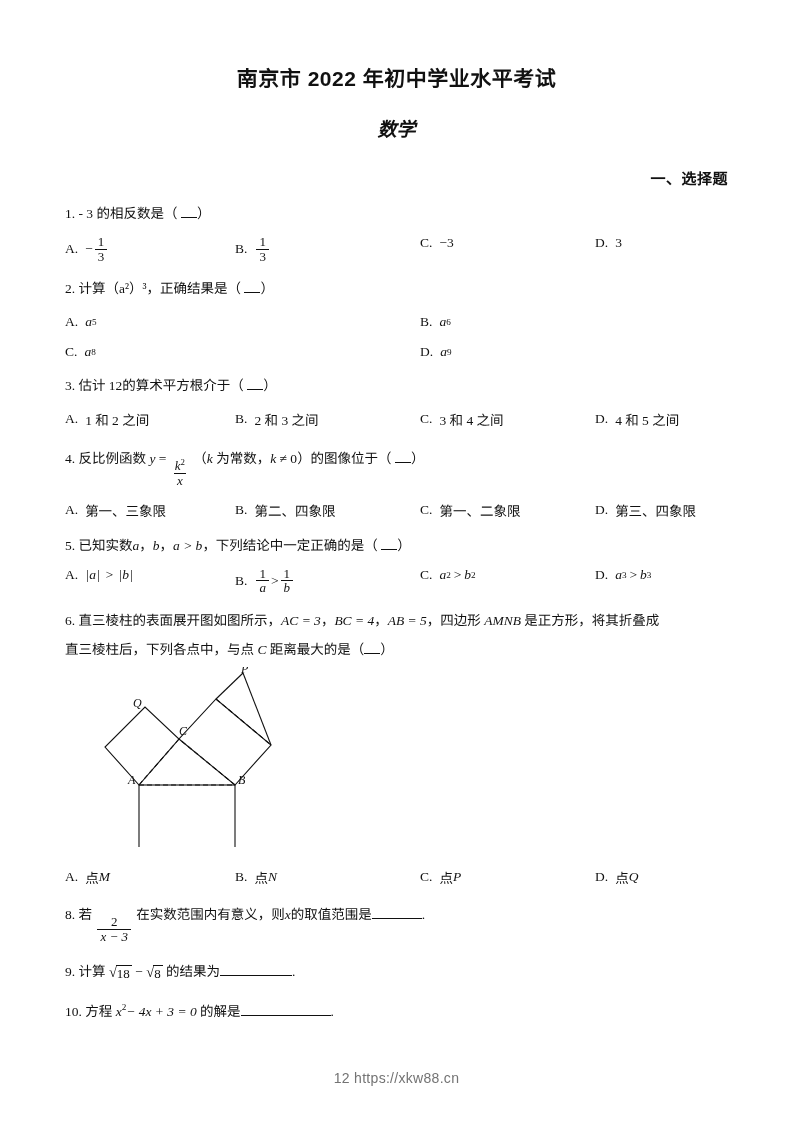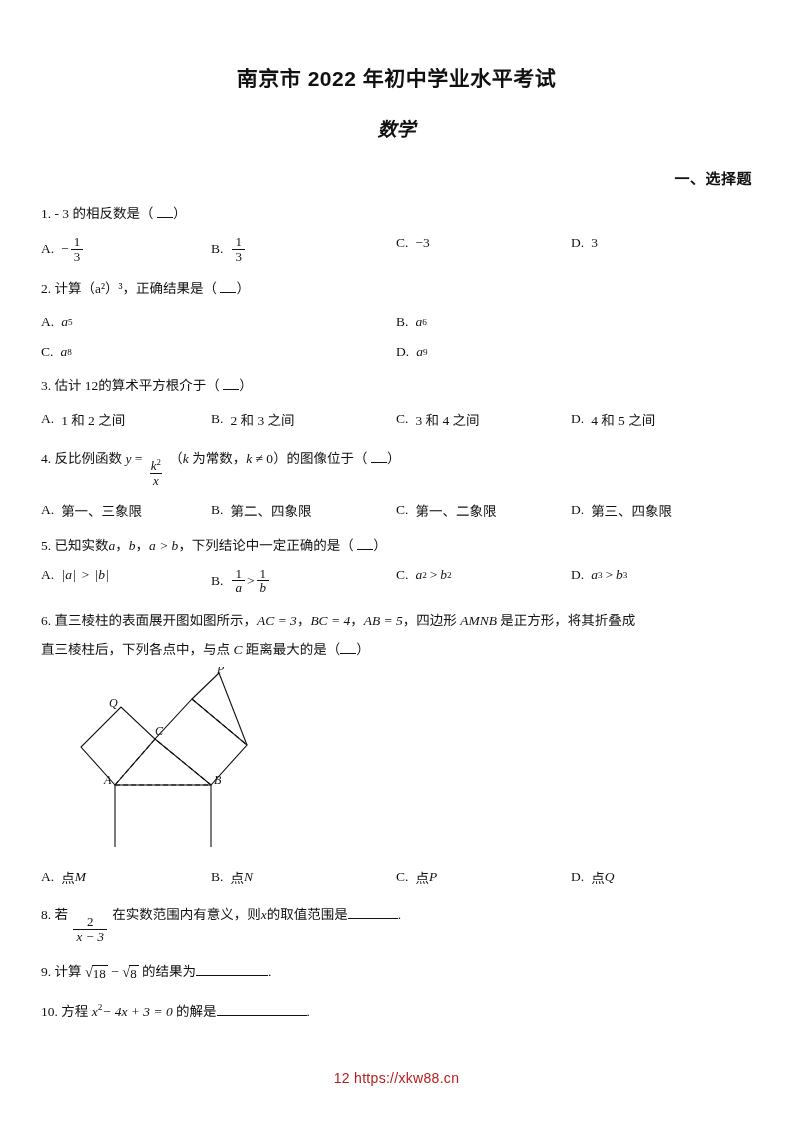--- a/index.html
+++ b/index.html
@@ -13,21 +13,21 @@
     position: relative;
     font-family: "Liberation Serif", "DejaVu Serif", serif;
     color: #111111;
     overflow: hidden;
   }
   .page {
     position: relative;
     width: 793px;
     height: 1122px;
     box-sizing: border-box;
-    padding: 0 41px;
+    padding: 0 65px;
   }
 
   
   .doc-title {
     text-align: center;
     font-family: "Liberation Sans", "DejaVu Sans", sans-serif;
     font-weight: bold;
     font-size: 21px;
     letter-spacing: 0.5px;
     margin: 0;
@@ -130,21 +130,21 @@
 
   
   .footer {
     position: absolute;
     left: 0;
     right: 0;
     top: 1070px;
     text-align: center;
     font-family: "Liberation Sans", "DejaVu Sans", sans-serif;
     font-size: 14px;
-    color: #b91c1c;
+    color: #737373;
     letter-spacing: 0.3px;
   }
 </style>
 </head>
 <body>
 
 <div class="page">
 
   <h1 class="doc-title">南京市 2022 年初中学业水平考试</h1>
   <h2 class="doc-subtitle">数学</h2>

